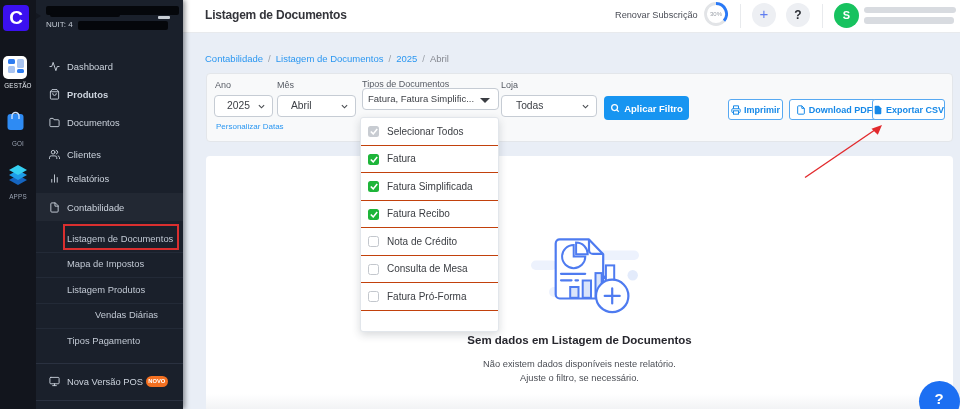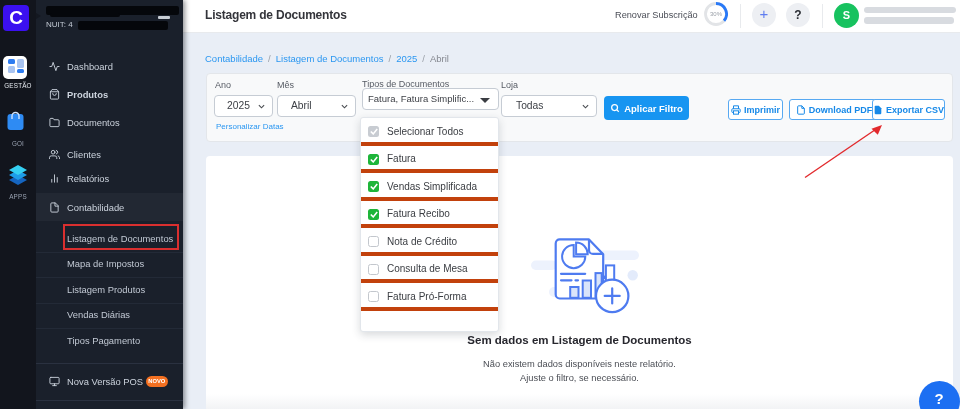--- a/index.html
+++ b/index.html
@@ -33,21 +33,21 @@
   .selbox { position:absolute; height:22px; background:#fff; border:1px solid #c6ccd4; border-radius:4px;
             font-size:10.3px; color:#3c3f45; line-height:20px; white-space:nowrap; overflow:hidden; }
   .chev { position:absolute; right:7px; top:7px; width:7px; height:7px; }
   .obtn { position:absolute; height:21px; background:#fff; border:1px solid #57a9f2; border-radius:3px;
           color:#1789e8; font-weight:bold; font-size:9px; display:flex; align-items:center; justify-content:center; white-space:nowrap; }
   .obtn svg { margin-right:3px; }
 
   
   #dd { left:360px; top:117px; width:139px; height:215px; background:#fff; border:1px solid #e2e6eb;
         border-radius:3px; box-shadow:0 3px 8px rgba(40,50,60,.18); z-index:20; overflow:hidden; }
-  .ddrow { position:relative; height:27.5px; border-bottom:4px solid #c2410c; }
+  .ddrow { position:relative; height:27.5px; border-bottom:1px solid #c2410c; }
   .ddrow .cb { position:absolute; left:7px; top:8.25px; width:11px; height:11px; border-radius:2.5px; }
   .ddrow .tx { position:absolute; left:26px; top:7.5px; font-size:10px; color:#3a3d42; white-space:nowrap; }
   .cb-on  { background:#1eb53a; }
   .cb-off { background:#fff; border:1.5px solid #c3c7cd; }
   .cb-dis { background:#c8ccd2; }
   .cb svg { display:block; margin:2px auto 0; }
 
   
   .redrect { position:absolute; border:2px solid #da2f2f; z-index:40; }
 </style>
@@ -124,21 +124,21 @@
   <div class="mitem" style="top:197px;">
     <svg width="11" height="11" viewBox="0 0 24 24" fill="none" stroke="#ccd3dd" stroke-width="2" stroke-linecap="round" stroke-linejoin="round">
         <path d="M13 2H6a2 2 0 0 0-2 2v16a2 2 0 0 0 2 2h12a2 2 0 0 0 2-2V9z"></path>
         <polyline points="13 2 13 9 20 9"></polyline>
       </svg>
     Contabilidade</div>
 
   <div class="sub" style="top:231.5px;">Listagem de Documentos</div>
   <div class="sub" style="top:257px;">Mapa de Impostos</div>
   <div class="sub" style="top:282.5px;">Listagem Produtos</div>
-  <div class="sub" style="top:308px;">Vendas Diárias</div>
+  <div class="sub" style="top:308px;margin-left:28px;">Vendas Diárias</div>
   <div class="sub" style="top:333.5px;">Tipos Pagamento</div>
   <div class="sep" style="top:251.5px;"></div>
   <div class="sep" style="top:277px;"></div>
   <div class="sep" style="top:302.5px;"></div>
   <div class="sep" style="top:328px;"></div>
   <div class="sep" style="top:363px;background:#2a3140;"></div>
   <div class="sep" style="top:400px;background:#2a3140;"></div>
 
   <div class="mitem" style="top:371px;">
     <svg width="11" height="11" viewBox="0 0 24 24" fill="none" stroke="#ccd3dd" stroke-width="2" stroke-linecap="round" stroke-linejoin="round">
@@ -272,21 +272,21 @@
         </svg>
       </span>
       <span class="tx">Fatura</span>
     </div>
   <div class="ddrow">
       <span class="cb cb-on">
         <svg width="8" height="7" viewBox="0 0 10 8">
           <path d="M1 4 L4 7 L9 1" fill="none" stroke="#fff" stroke-width="2"></path>
         </svg>
       </span>
-      <span class="tx">Vendas Simplificada</span>
+      <span class="tx">Fatura Simplificada</span>
     </div>
   <div class="ddrow">
       <span class="cb cb-on">
         <svg width="8" height="7" viewBox="0 0 10 8">
           <path d="M1 4 L4 7 L9 1" fill="none" stroke="#fff" stroke-width="2"></path>
         </svg>
       </span>
       <span class="tx">Fatura Recibo</span>
     </div>
   <div class="ddrow">

